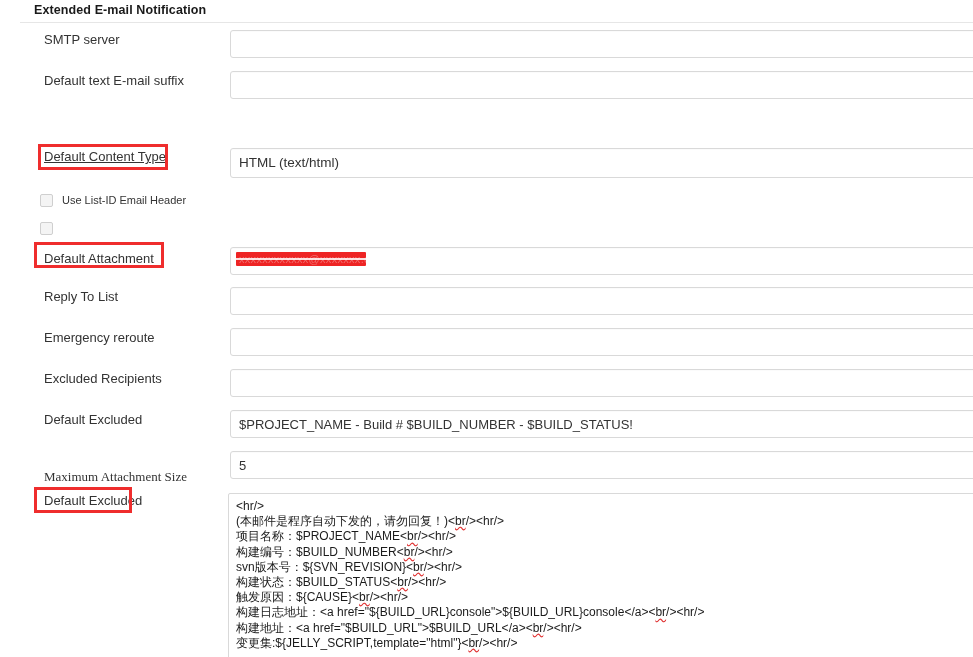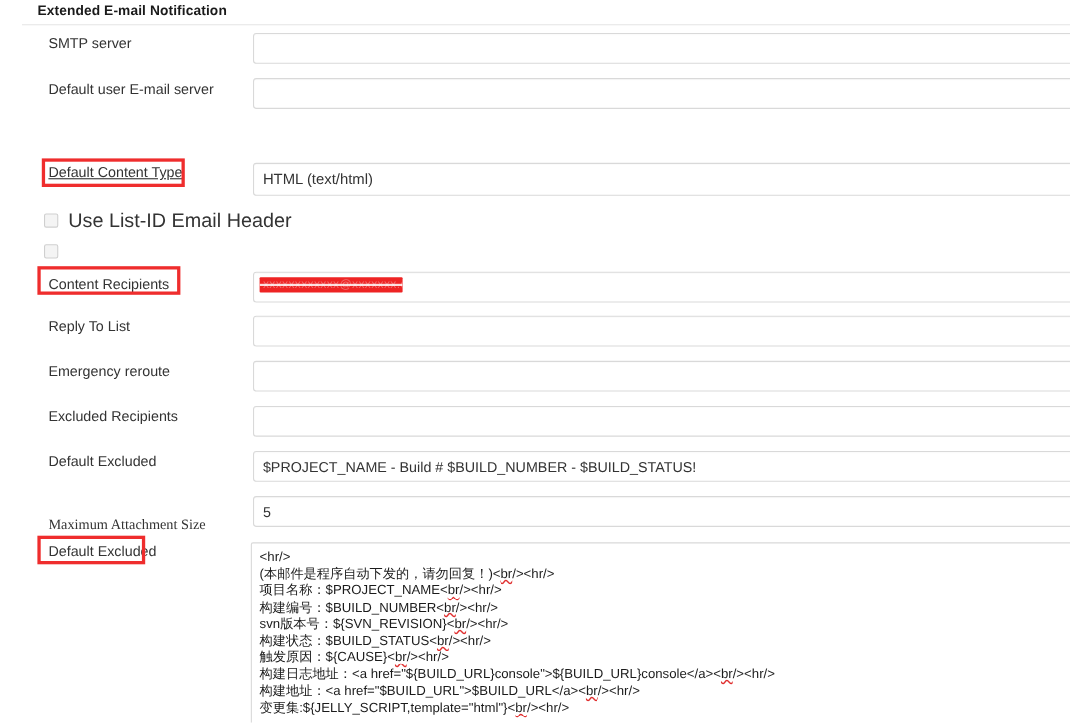--- a/index.html
+++ b/index.html
@@ -81,21 +81,21 @@
     width: 13px;
     height: 13px;
     background: #f4f4f4;
     border: 1px solid #cfcfcf;
     border-radius: 2px;
   }
   .cb-lbl {
     position: absolute;
     left: 42px;
     top: -2px;
-    font-size: 18px;
+    font-size: 11px;
     color: #333333;
     white-space: nowrap;
     line-height: 16px;
   }
 
   
   .ta {
     position: absolute;
     left: 208px;
     top: 493px;
@@ -163,40 +163,40 @@
 
   <div class="section-header">Extended E-mail Notification</div>
   <div class="section-rule"></div>
 
   <div class="row" style="top:30px;">
     <div class="lbl" style="top:2px;">SMTP server</div>
     <input class="fld" type="text" style="top: 0px;" value="">
   </div>
 
   <div class="row" style="top:71px;">
-    <div class="lbl" style="top:2px;">Default user E-mail server</div>
+    <div class="lbl" style="top:2px;">Default text E-mail suffix</div>
     <input class="fld" type="text" style="top: 0px;" value="">
   </div>
 
   <div class="row" style="top:148px;">
     <div class="lbl" style="top:1px;text-decoration:underline;">Default Content Type</div>
     <div class="fld select-like" style="top:0px;">HTML (text/html)</div>
   </div>
 
   <div class="cb-row" style="top:194px;">
     <div class="cb"></div>
     <div class="cb-lbl">Use List-ID Email Header</div>
   </div>
 
   <div class="cb-row" style="top:222px;">
     <div class="cb"></div>
   </div>
 
   <div class="row" style="top:247px;">
-    <div class="lbl" style="top:4px;">Content Recipients</div>
+    <div class="lbl" style="top:4px;">Default Attachment</div>
     <input class="fld" type="text" style="top: 0px;" value="">
   </div>
 
   <div class="redact" style="left:216px; top:252px; width:130px; height:14px;">
     <span class="ghost">xxxxxxxxxxxx@xxxxxxx.com</span>
     <div class="strike" style="top:6px;"></div>
   </div>
 
   <div class="row" style="top:287px;">
     <div class="lbl" style="top:2px;">Reply To List</div>

